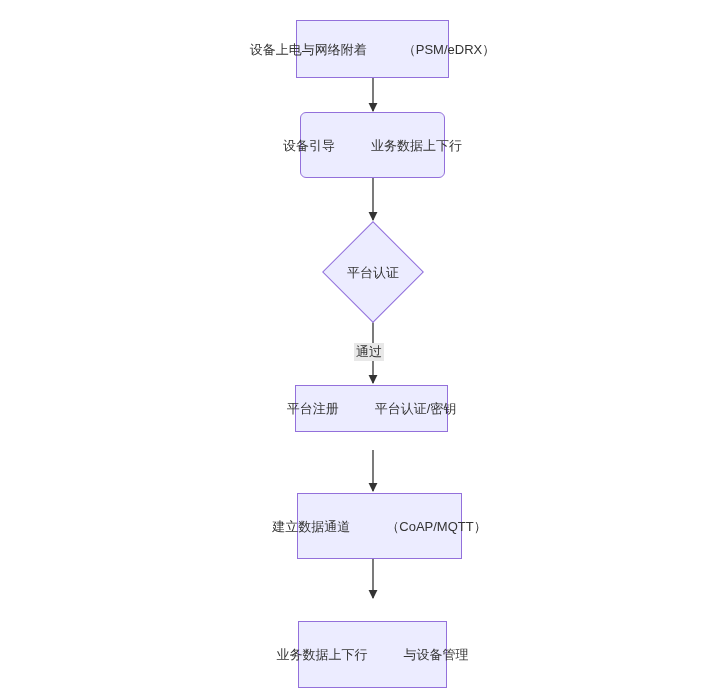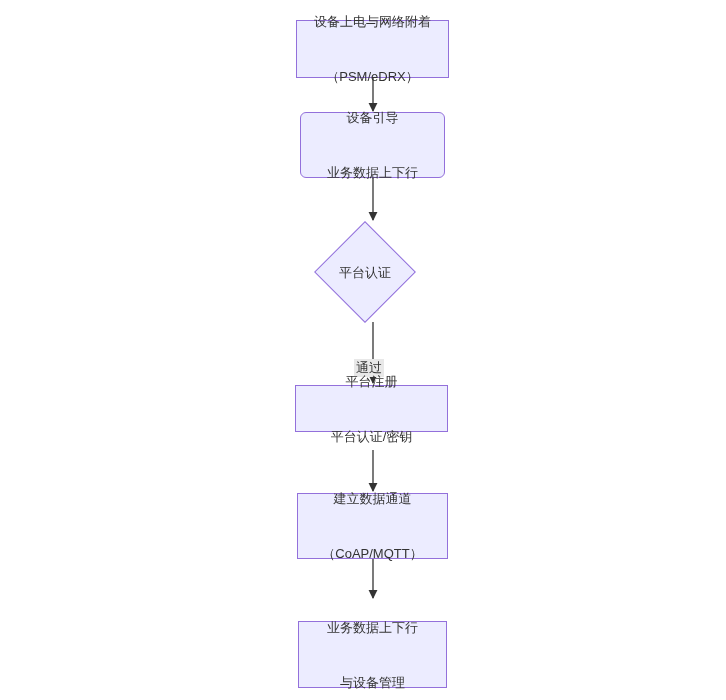--- a/index.html
+++ b/index.html
@@ -30,21 +30,20 @@
   }
   .edge-line {
     stroke: var(--line);
     stroke-width: 1.3;
     fill: none;
   }
   .arrow-head-path { fill: var(--line); }
   .node {
     position: absolute;
     display: flex;
-    flex-direction: column;
     align-items: center;
     justify-content: center;
     text-align: center;
     font-size: 13px;
     line-height: 19px;
     color: var(--text);
     gap: 36px;
   }
   .node.rect {
     background: var(--node-fill);
@@ -78,25 +77,25 @@
     background: var(--edge-label-bg);
     font-size: 13px;
     line-height: 18px;
     padding: 0 2px;
     color: var(--text);
     white-space: nowrap;
   }
   
   #node-power-attach      { left: 296px; top: 20px;  width: 153px; height: 58px; }
   #node-bootstrap         { left: 300px; top: 112px; width: 145px; height: 66px; border-radius: 6px; }
-  #node-platform-auth     { left: 314px; top: 221px; width: 102px; height: 102px; }
+  #node-platform-auth     { left: 322px; top: 221px; width: 102px; height: 102px; }
   #node-platform-register { left: 295px; top: 385px; width: 153px; height: 47px; }
-  #node-data-channel      { left: 297px; top: 493px; width: 151px; height: 66px; }
+  #node-data-channel      { left: 297px; top: 493px; width: 165px; height: 66px; }
   #node-business-data     { left: 298px; top: 600px; width: 149px; height: 67px; margin-top: 21px; }
-  #edge-label-pass        { left: 369px; top: 368px; }
+  #edge-label-pass        { left: 369px; top: 352px; }
 </style>
 </head>
 <body>
 
 <div class="canvas">
 
   <svg class="edges" viewBox="0 0 726 700" xmlns="http://www.w3.org/2000/svg">
     <defs>
       <marker id="arrow" viewBox="0 0 10 10" refX="9" refY="5" markerWidth="7" markerHeight="7" orient="auto-start-reverse">
         <path class="arrow-head-path" d="M 0 0 L 10 5 L 0 10 z"></path>

